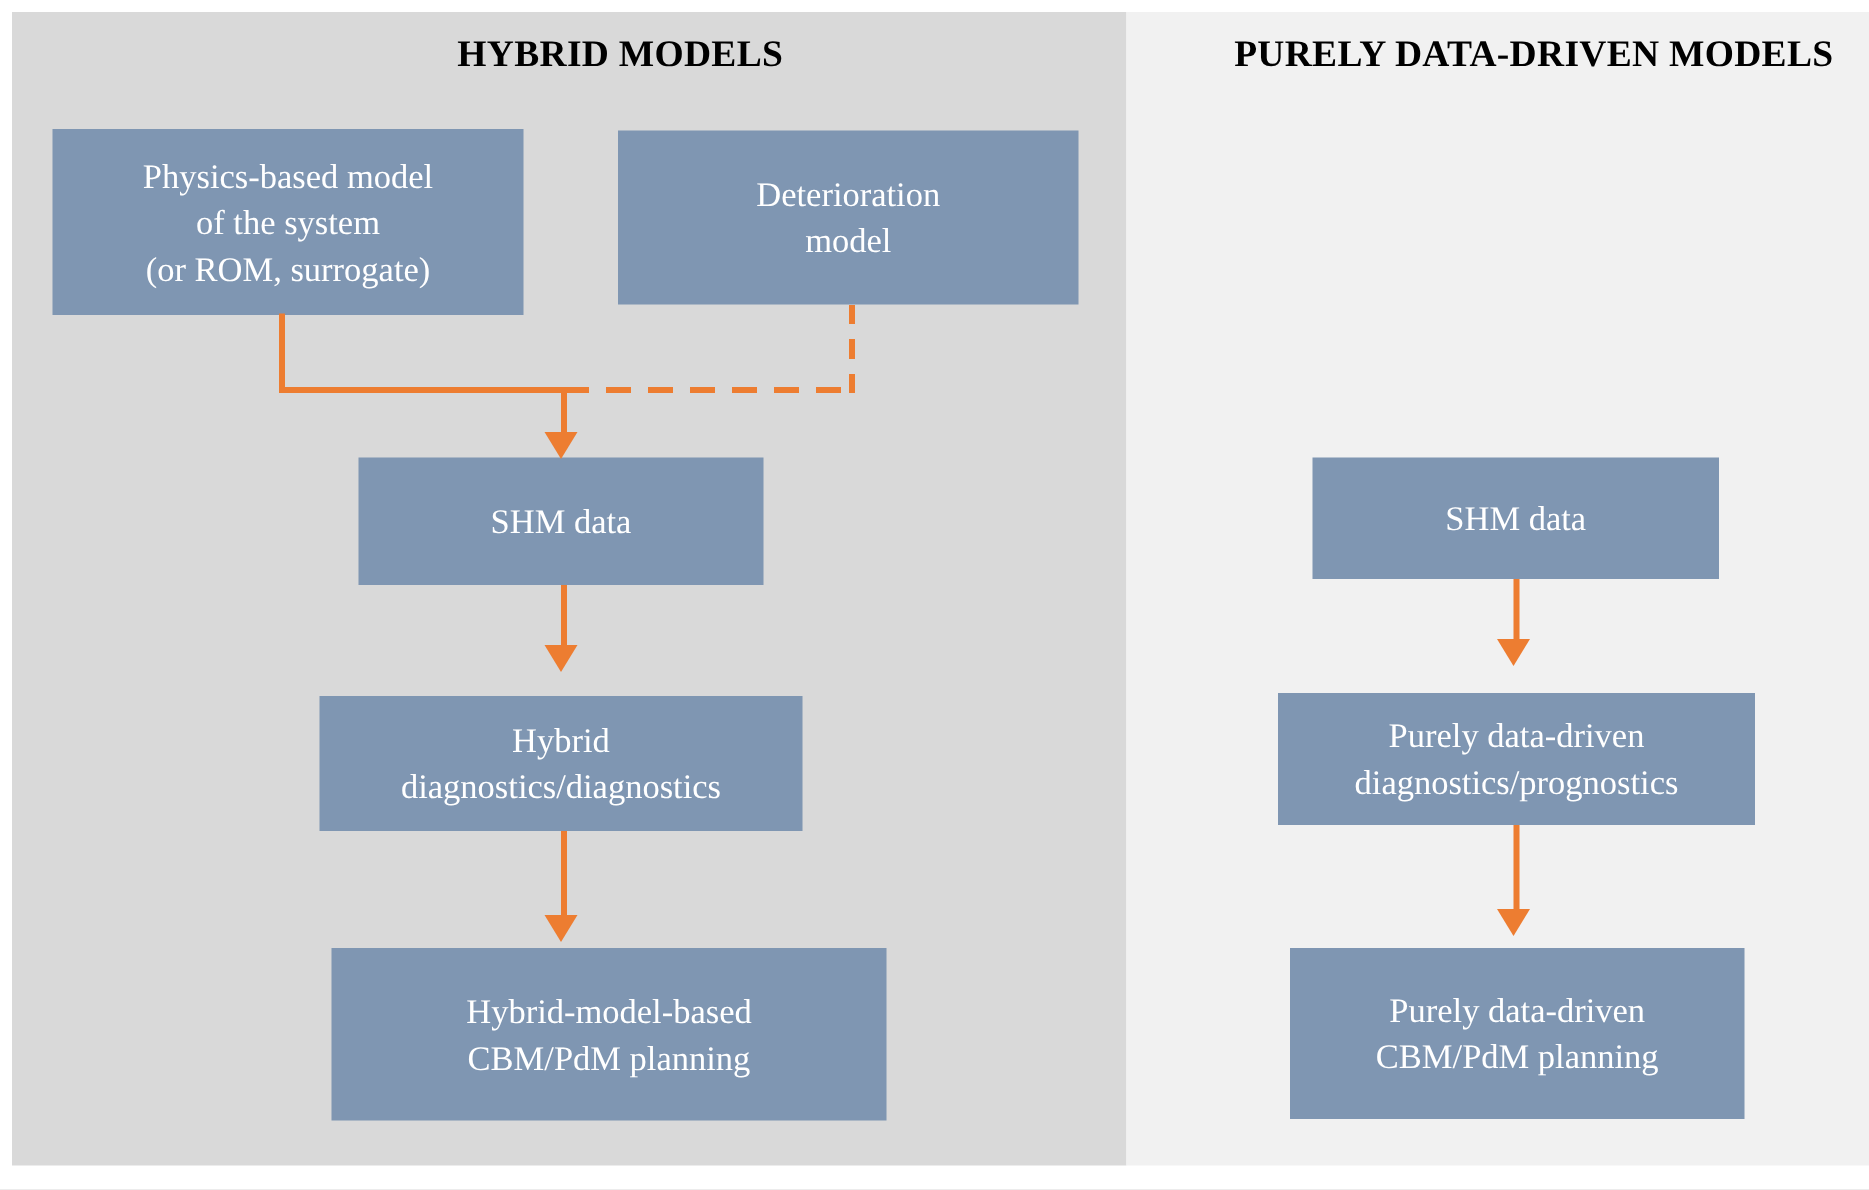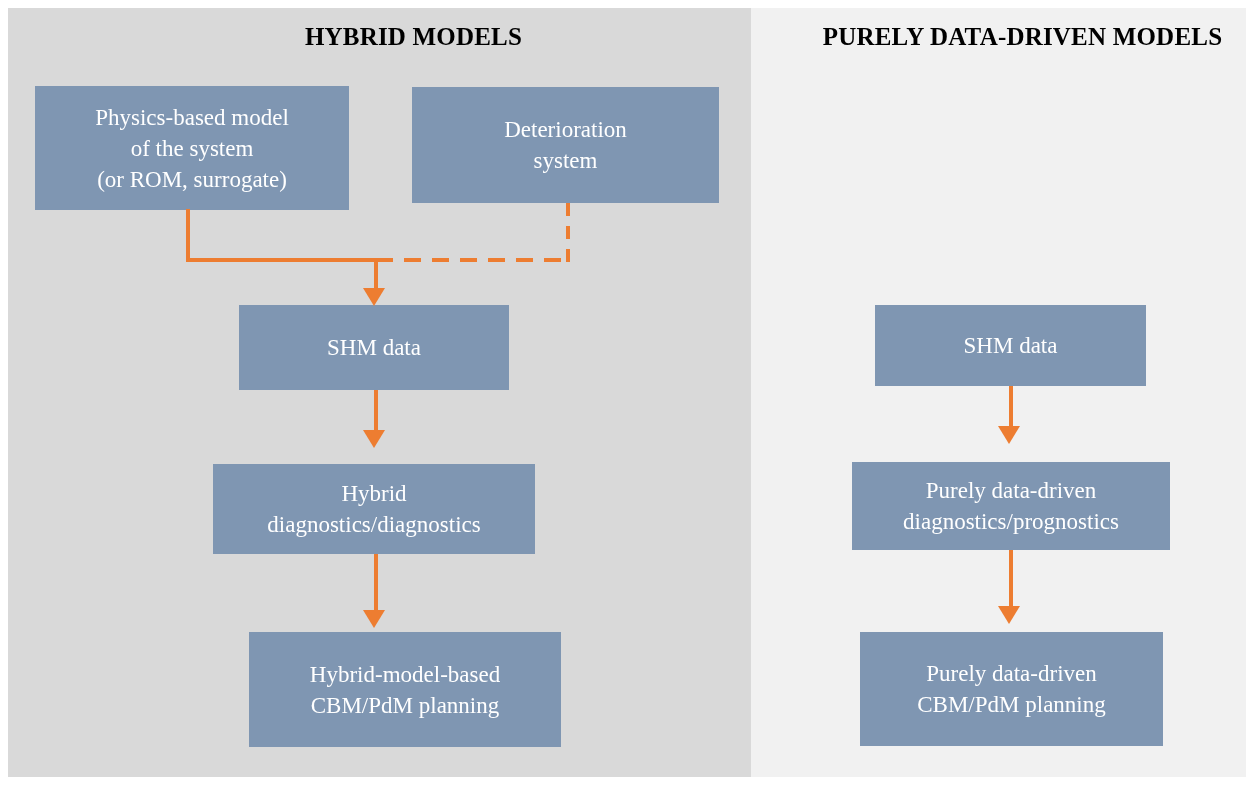--- a/index.html
+++ b/index.html
@@ -40,21 +40,21 @@
     white-space:pre-line;
     padding:19px 6px;
     box-sizing:border-box;
   }
 
   
   #node-physics      {left:35px; top:86px;  width:314px; height:124px;}
   #node-deterioration{left:412px;top:87px;  width:307px; height:116px;}
   #node-shm-hybrid   {left:239px;top:305px; width:270px; height:85px;}
   #node-hybrid-diag  {left:213px;top:464px; width:322px; height:90px;}
-  #node-hybrid-plan  {left:221px;top:632px; width:312px; height:115px;margin-left:28px;}
+  #node-hybrid-plan  {left:221px;top:632px; width:370px; height:115px;}
 
   
   #node-shm-dd       {left:875px;top:305px; width:271px; height:81px;}
   #node-dd-diag      {left:852px;top:462px; width:318px; height:88px;}
   #node-dd-plan      {left:860px;top:632px; width:303px; height:114px;}
 
   
   .conn{position:absolute;background:#ed7d31;}
   .conn-v{width:4px;}
   .conn-h{height:4px;}
@@ -104,21 +104,21 @@
 
   <div class="panel" id="panel-hybrid"></div>
 
   <div class="panel-title" id="title-hybrid">HYBRID MODELS</div>
 
   <div class="node" id="node-physics">Physics-based model
 of the system
 (or ROM, surrogate)</div>
 
   <div class="node" id="node-deterioration">Deterioration
-system</div>
+model</div>
 
   <div class="node" id="node-shm-hybrid">SHM data</div>
 
   <div class="node" id="node-hybrid-diag">Hybrid
 diagnostics/diagnostics</div>
 
   <div class="node" id="node-hybrid-plan">Hybrid-model-based
 CBM/PdM planning</div>
 
   <div class="conn conn-v" id="c-phys-down"></div>

